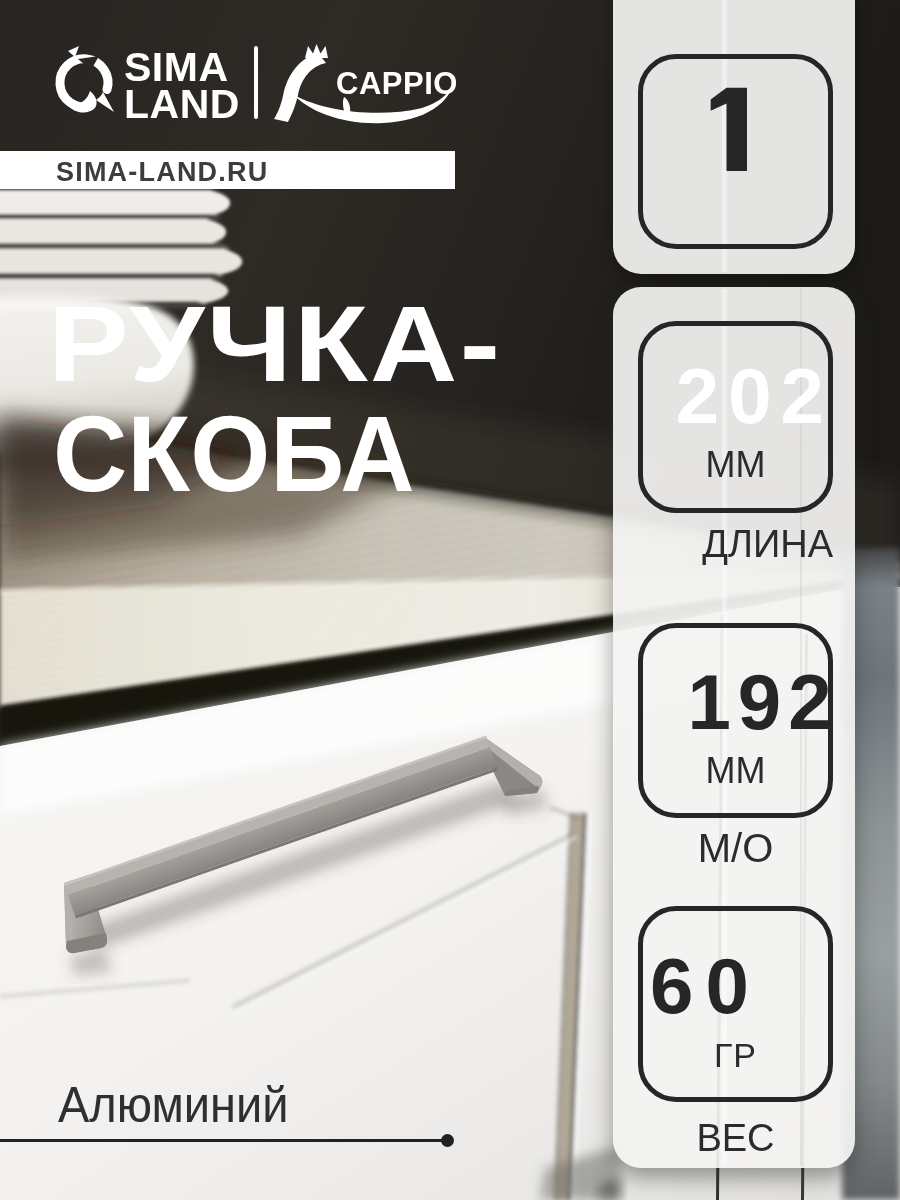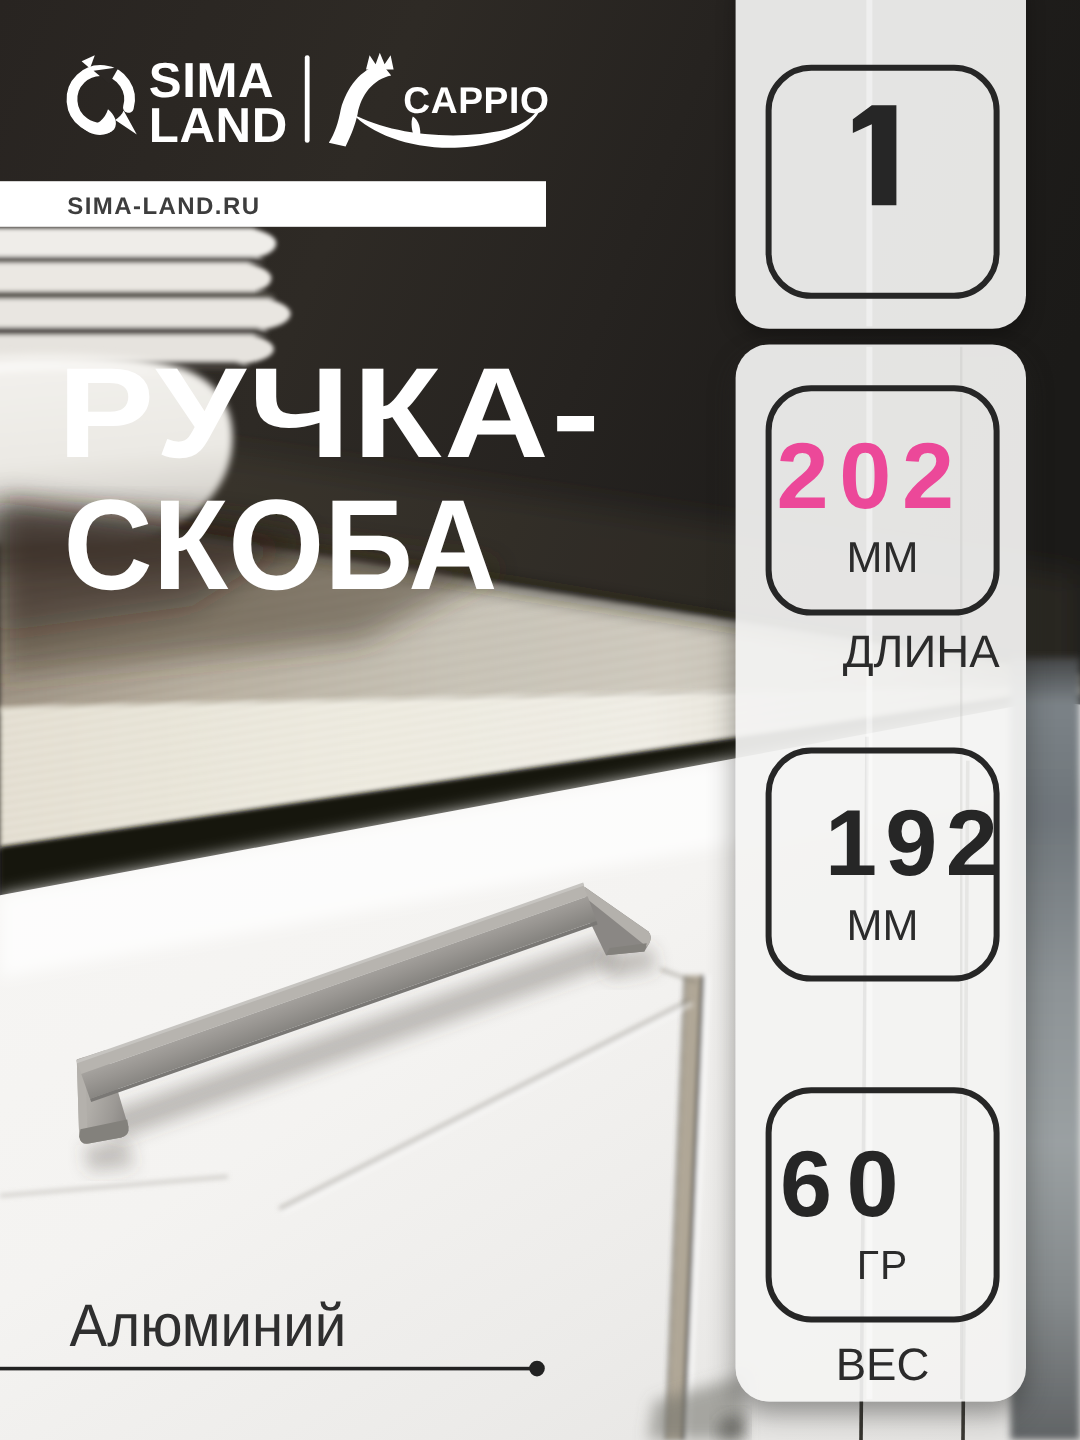--- a/index.html
+++ b/index.html
@@ -204,21 +204,21 @@
       <path d="M318,53 C 300,58 289,73 284,91 C 282,102 279,111 274,119 L 288,122 C 293,112 296,104 298,95 C 301,79 311,66 326,63 Z" fill="#fff"></path>
       <path d="M 344,97 C 349,100 351,107 350,115 L 346,117 C 343,109 342,102 344,97 Z" fill="#fff"></path>
       <path d="M 294,95 C 325,112 380,118 422,108 C 441,102 451,93 455,76 C 452,104 424,121 383,123 C 344,125 310,112 294,95 Z" fill="#fff"></path>
       <text x="336" y="94" fill="#fff" font-size="31" font-weight="bold" font-family="Liberation Sans" letter-spacing="0.5">CAPPIO</text>
     </g>
   </svg>
 
   <div style="left:0;top:151px;width:455px;height:38px;background:#ffffff;"></div>
 
   <div style="left:56px;top:151px;width:400px;height:48px;line-height:43px;color:#3d3d3d;
-    font-size:20px;font-weight:bold;letter-spacing:1.2px;">SIMA-LAND.RU</div>
+    font-size:27px;font-weight:bold;letter-spacing:1.2px;">SIMA-LAND.RU</div>
 
   <div style="left:48px;top:291px;width:560px;height:110px;line-height:107px;color:#fff;font-size:107px;font-weight:bold;
     letter-spacing:2px;transform:scaleX(1.13);transform-origin:left top;">РУЧКА-</div>
 
   <div style="left:53px;top:401px;width:560px;height:110px;line-height:107px;color:#fff;font-size:107px;font-weight:bold;
     letter-spacing:0px;transform:scaleX(0.962);transform-origin:left top;">СКОБА</div>
 
   <div style="left:58px;top:1080px;width:300px;height:50px;line-height:50px;color:#2f2f2f;font-size:50px;font-weight:400;
     transform:scaleX(0.94);transform-origin:left top;">Алюминий</div>
 
@@ -235,34 +235,36 @@
   <div style="left:722px;top:0px;width:5px;height:272px;background:rgba(255,255,255,0.42);"></div>
   <div style="left:722px;top:289px;width:5px;height:877px;background:rgba(255,255,255,0.42);"></div>
   <div style="left:800px;top:289px;width:2px;height:877px;background:rgba(185,185,182,0.28);"></div>
 
   <div style="left:638px;top:54px;width:195px;height:195px;border:5px solid #262626;border-radius:38px;"></div>
   <svg style="left:638px;top:54px;width:195px;height:195px;" viewBox="0 0 195 195">
     <path d="M 88.5,33.7 L 109,33.7 L 109,117 L 88.5,117 L 88.5,49.5 L 72.7,56.8 L 72.7,45.4 Z" fill="#262626"></path>
   </svg>
 
   <div style="left:638px;top:321px;width:195px;height:192px;border:5px solid #262626;border-radius:38px;"></div>
-  <div style="left:638px;top:356px;width:195px;height:80px;line-height:80px;text-align:left;text-indent:9px;
-    color:#ec4899;font-size:78px;font-weight:bold;letter-spacing:9px;">202</div>
+  <div style="left:638px;top:356px;width:195px;height:80px;line-height:80px;text-align:right;text-indent:9px;
+    color:#ffffff;font-size:78px;font-weight:bold;letter-spacing:9px;">202</div>
   <div style="left:638px;top:448px;width:195px;height:34px;line-height:34px;text-align:center;
     color:#2b2b2b;font-size:36px;letter-spacing:0px;">ММ</div>
 
   <div style="left:638px;top:521px;width:195px;height:46px;line-height:46px;text-align:right;
     color:#2b2b2b;font-size:38px;letter-spacing:0px;">ДЛИНА</div>
 
   <div style="left:638px;top:623px;width:195px;height:195px;border:5px solid #262626;border-radius:38px;"></div>
   <div style="left:638px;top:662px;width:195px;height:80px;line-height:80px;text-align:center;text-indent:7px;
     color:#262626;font-size:78px;font-weight:bold;letter-spacing:7px;margin-left:24px;">192</div>
   <div style="left:638px;top:754px;width:195px;height:34px;line-height:34px;text-align:center;
     color:#2b2b2b;font-size:36px;letter-spacing:0px;">ММ</div>
 
+  <div style="left:638px;top:825px;width:195px;height:46px;line-height:46px;text-align:center;
+    color:#2b2b2b;font-size:40px;letter-spacing:0px;">М/О</div>
 
   <div style="left:638px;top:906px;width:195px;height:196px;border:5px solid #262626;border-radius:38px;"></div>
   <div style="left:638px;top:946px;width:195px;height:80px;line-height:80px;text-align:left;text-indent:12px;
     color:#262626;font-size:78px;font-weight:bold;letter-spacing:12px;">60</div>
   <div style="left:638px;top:1115px;width:195px;height:46px;line-height:46px;text-align:center;
     color:#2b2b2b;font-size:38px;letter-spacing:0px;">ВЕС</div>
 
   <div style="left:638px;top:1038px;width:195px;height:34px;line-height:34px;text-align:center;
     color:#2b2b2b;font-size:34px;letter-spacing:1px;">ГР</div>
 

